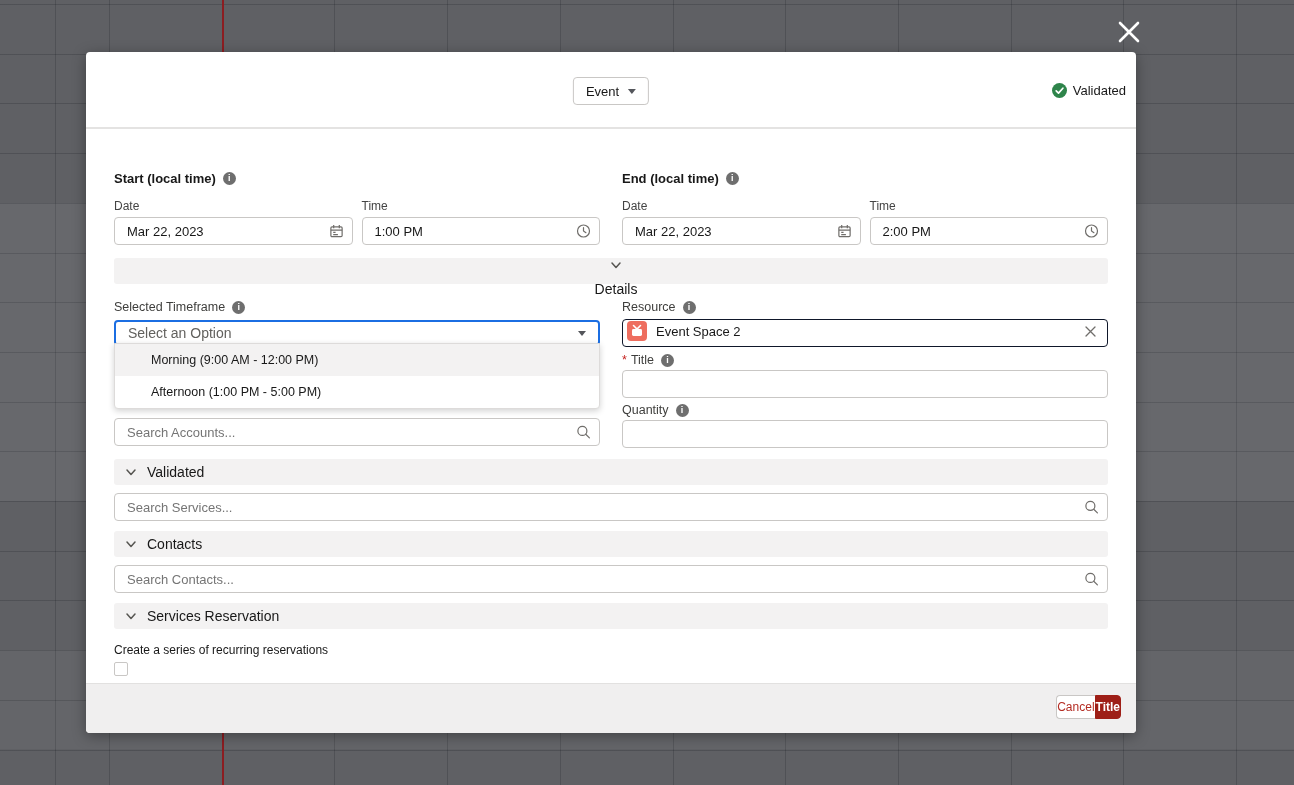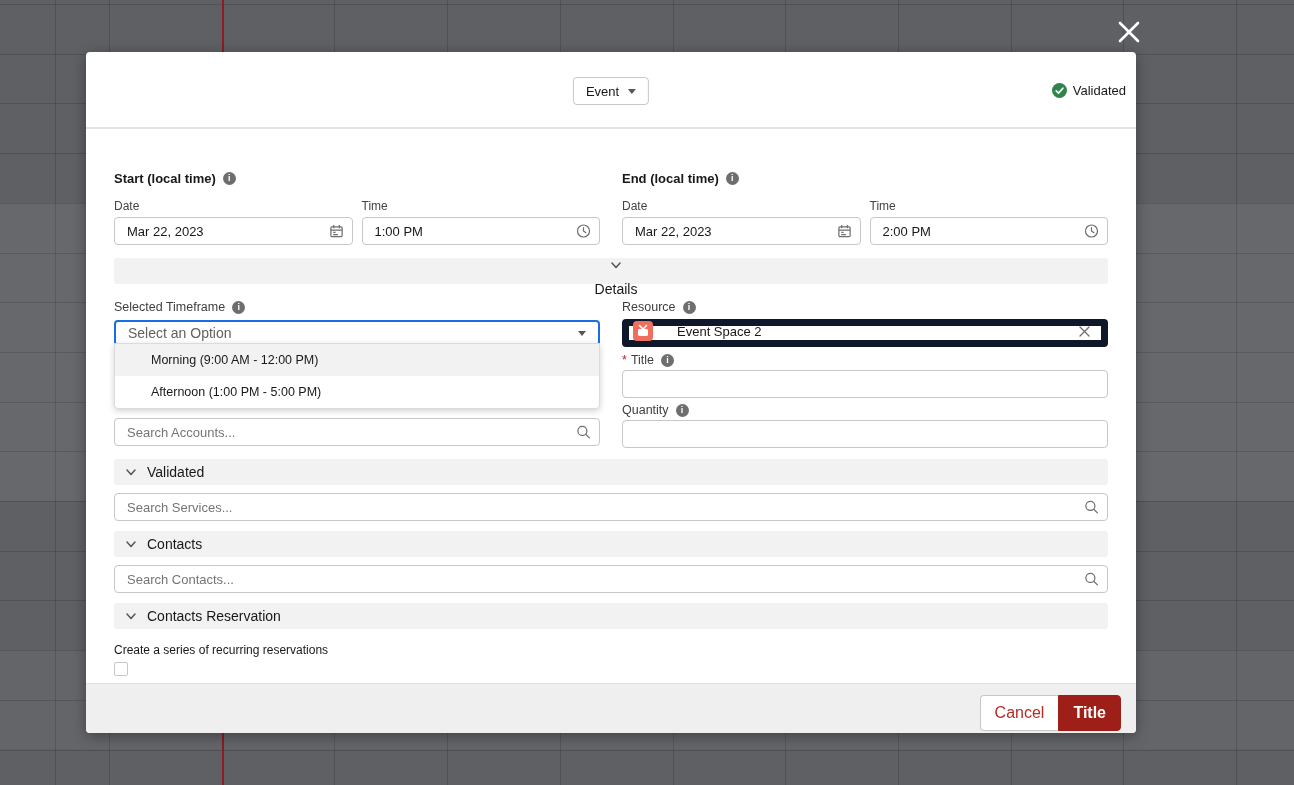--- a/index.html
+++ b/index.html
@@ -59,38 +59,38 @@
   .combobox { margin-top:5px; height:26px; border:2px solid var(--accent-blue); border-radius:4px;
     display:flex; align-items:center; justify-content:space-between; padding:0 12px; cursor:pointer; background:#fff; }
   .combobox .ph { font-size:14px; color:#62615e; }
   .dropdown-panel { position:absolute; left:0; right:0; top:46px; background:#fff; border:1px solid #dddbda;
     border-radius:0 0 4px 4px; box-shadow:0 2px 6px rgba(0,0,0,0.18); z-index:6; }
   .dd-option { height:32px; display:flex; align-items:center; padding-left:36px; font-size:12.5px; color:#181818; cursor:pointer; }
   .dd-option.highlight { background:#f3f2f2; }
 
   .search-accounts { margin-top:72px; }
 
-  .resource-box { margin-top:4px; height:28px; border:7px solid #0f172a; border-radius:4px; background:#fff;
-    display:flex; align-items:center; padding:0 10px 4px 4px; gap:24px; }
+  .resource-box { margin-top:4px; height:28px; border:1px solid #0f172a; border-radius:4px; background:#fff;
+    display:flex; align-items:center; padding:0 10px 4px 4px; gap:9px; }
   .resource-chip-icon { width:20px; height:20px; border-radius:4px; background:var(--resource-coral);
     display:flex; align-items:center; justify-content:center; flex:none; }
   .resource-text { flex:1; font-size:13px; color:#181818; }
   .clear-x { display:flex; cursor:pointer; }
 
   .mt6 { margin-top:6px; } .mt5 { margin-top:5px; } .mb3 { margin-bottom:3px; }
   .mt10 { margin-top:10px; } .mt8 { margin-top:8px; } .mt11 { margin-top:11px; }
 
   .recurring-text { margin-top:14px; font-size:12px; color:#181818; }
   .recurring-check { margin-top:5px; width:14px; height:14px; accent-color:#fff; border:1px solid #c9c7c5;
     border-radius:2px; appearance:none; background:#fff; cursor:pointer; display:block; }
 
   .modal-footer { position:absolute; left:0; right:0; bottom:0; height:50px; background:#f0efef;
     border-top:1px solid #e2e1e0; border-radius:0 0 4px 4px; }
   .footer-btns { position:absolute; right:15px; top:11px; display:flex; }
-  .btn { height:36px; padding:0 14px; font-size:16px; font-family:inherit; cursor:pointer; }
+  .btn { height:24px; padding:0 0; font-size:12px; font-family:inherit; cursor:pointer; }
   .btn-cancel { background:#fff; color:var(--cancel-red); border:1px solid #c9c7c5; border-right:none; border-radius:4px 0 0 4px; }
   .btn-save { background:var(--save-red); color:#fff; border:1px solid var(--save-red); border-radius:0 4px 4px 0; font-weight:bold; }
 
   svg { display:block; }
 </style>
 </head>
 <body>
 
 <div class="backdrop">
   <div class="band-a"></div>
@@ -299,21 +299,21 @@
         </svg>
       </span>
     </div>
 
     <div class="section-bar mt10">
       <span>
         <svg width="14" height="14" viewBox="0 0 14 14">
             <path d="M3 5 L7 9.4 L11 5" fill="none" stroke="#565551" stroke-width="1.5" stroke-linecap="round" stroke-linejoin="round"></path>
           </svg>
       </span>
-      <span class="title">Contacts Reservation</span>
+      <span class="title">Services Reservation</span>
     </div>
     <div class="recurring-text">Create a series of recurring reservations</div>
     <input type="checkbox" class="recurring-check" style="">
 
   </div>
 
   <div class="modal-footer">
     <div class="footer-btns">
       <button class="btn btn-cancel">Cancel</button>
       <button class="btn btn-save">Title</button>

